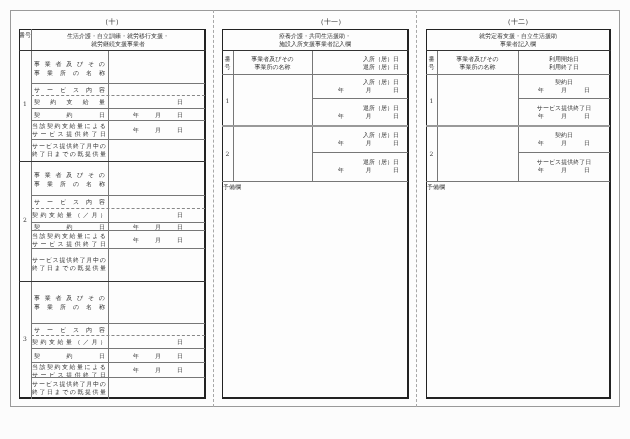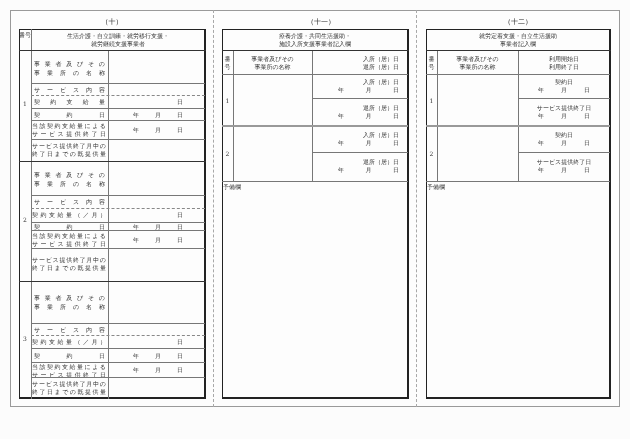--- a/index.html
+++ b/index.html
@@ -142,21 +142,21 @@
     <span>月</span>
     <span>日</span>
   </div>
 <div class="hl" style="left:31px;top:377px;width:174px"></div>
 <div class="cell just" style="left:32px;top:380px;width:74px">
     <div>サービス提供終了月中の</div>
     <div>終了日までの既提供量</div>
   </div>
 <div class="cell" style="left:108px;top:378px;width:97px;height:19px"></div>
 
-<div class="ttl" style="left:228px;width:186px">（十一）</div>
+<div class="ttl" style="left:238px;width:186px">（十一）</div>
 <div class="tbl" style="left:222px;top:29px;width:187px;height:370px"></div>
 <div class="cell c" style="left:222px;top:32px;width:186px">
   <div>療養介護・共同生活援助・</div>
   <div>施設入所支援事業者記入欄</div>
 </div>
 <div class="hlb" style="left:222px;top:50px;width:187px"></div>
 <div class="vl" style="left:233px;top:51px;height:130px"></div>
 <div class="vl" style="left:312px;top:51px;height:130px"></div>
 <div class="cell c" style="left:222px;top:55px;width:11px">番号</div>
 <div class="cell c" style="left:233px;top:55px;width:79px">

